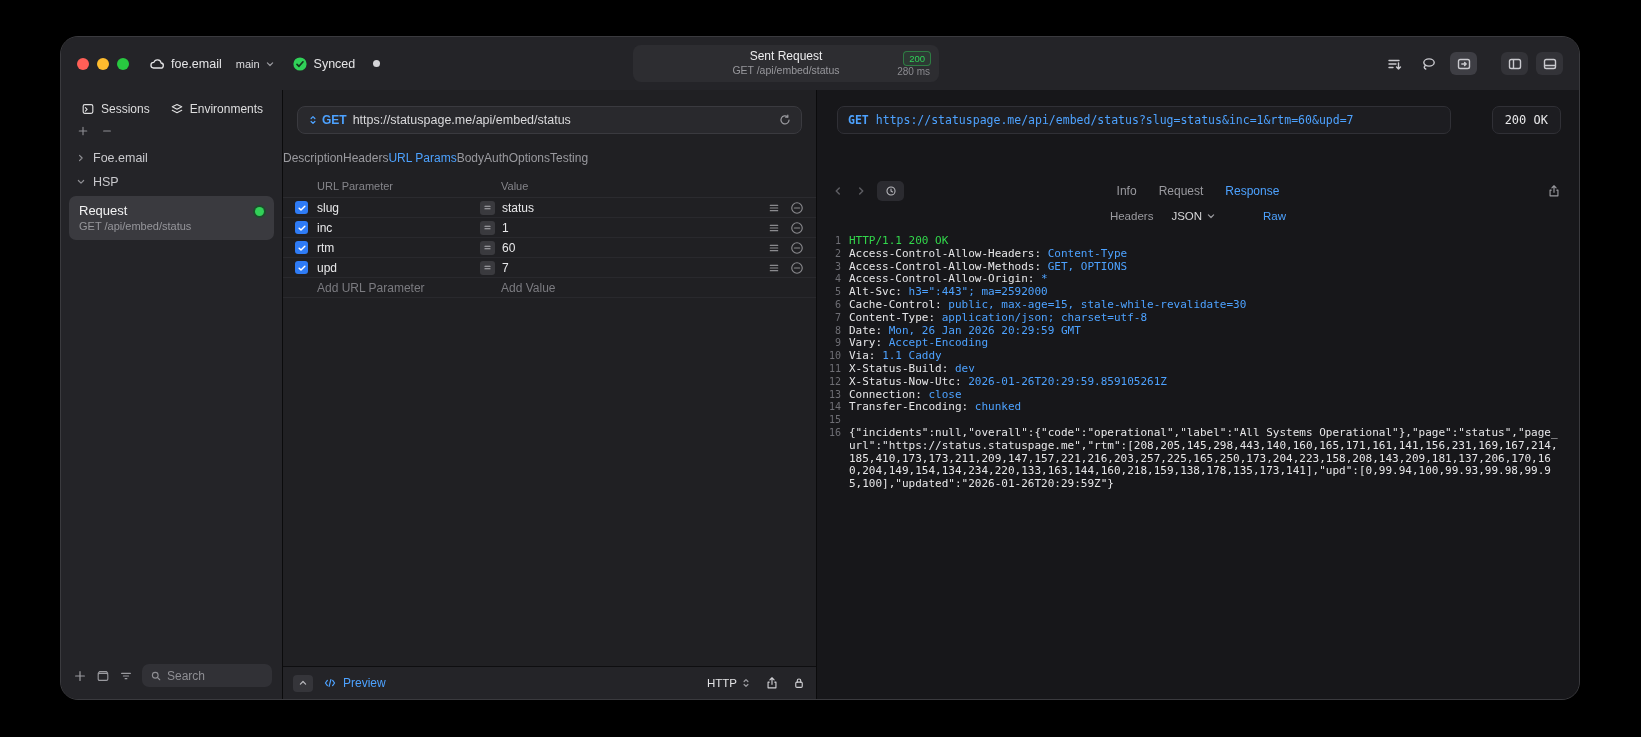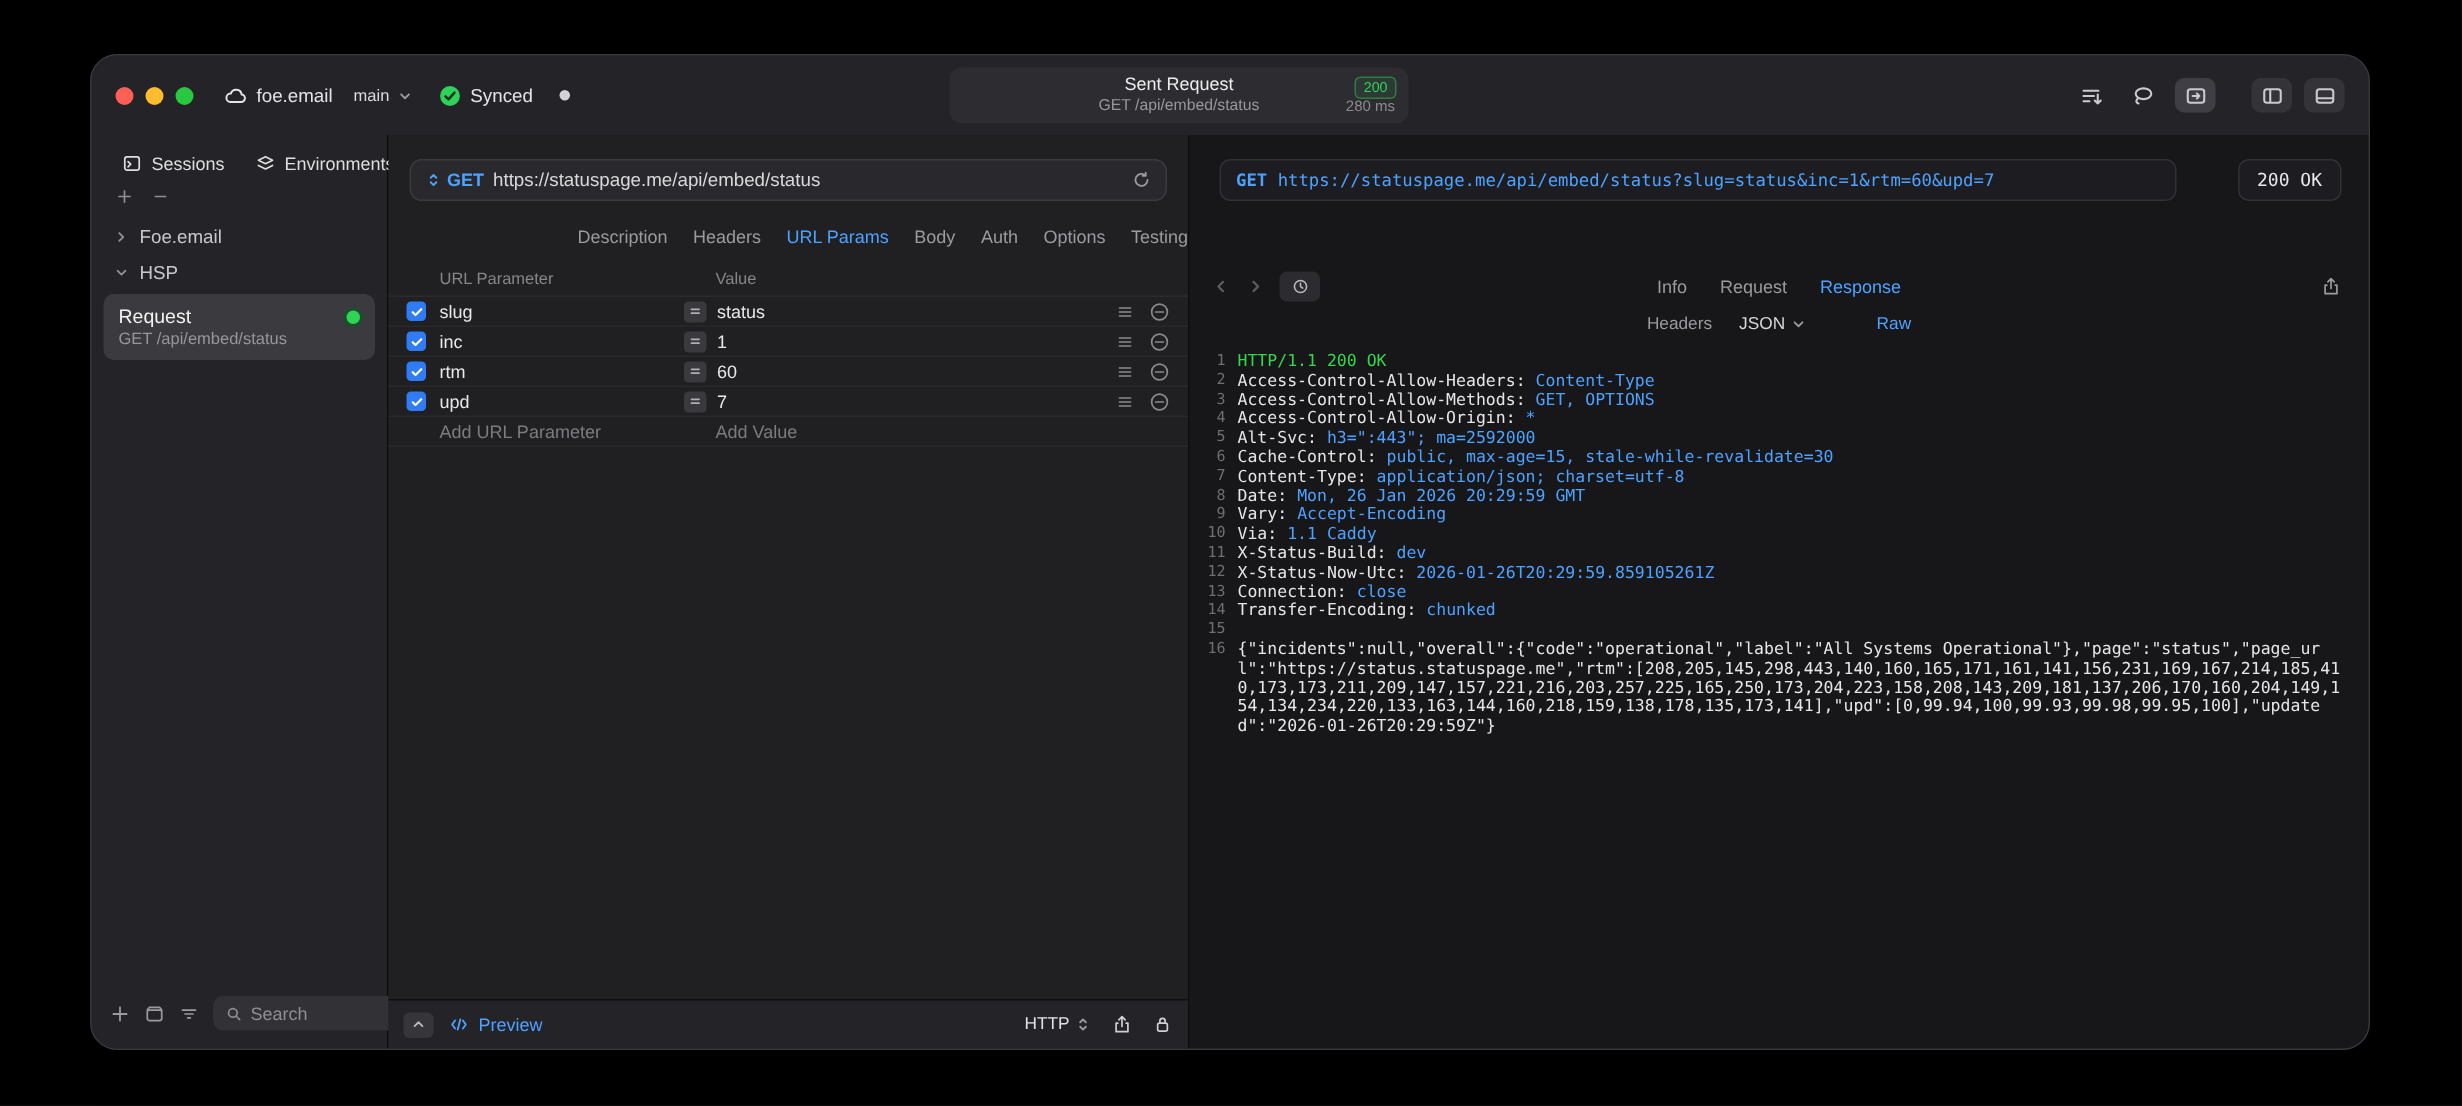--- a/index.html
+++ b/index.html
@@ -39,21 +39,21 @@
   .tb-right { margin-left:auto; display:flex; align-items:center; gap:8px; color:#c9c9ce; }
   .tb-btn { width:27px; height:23px; display:flex; align-items:center; justify-content:center; border-radius:6px; }
   .tb-btn.sel { background:#3e3e44; }
   .tb-btn.boxed { background:#333338; }
   .tb-gap { width:8px; }
 
   
   .content { flex:1; display:flex; min-height:0; }
 
   
-  .sidebar { width:198px; flex:none; background:#242428; border-right:1px solid #0b0b0c; display:flex; flex-direction:column; }
+  .sidebar { width:222px; flex:none; background:#242428; border-right:1px solid #0b0b0c; display:flex; flex-direction:column; }
   .sb-tabs { display:flex; gap:20px; padding:12px 0 6px 20px; font-size:12px; color:#dededf; align-items:center; }
   .sb-tab { display:flex; gap:6px; align-items:center; }
   .sb-addrow { display:flex; gap:12px; padding:2px 0 4px 16px; color:#8e8e93; align-items:center; height:20px; }
   .tree { padding:4px 8px 0; font-size:12.5px; color:#d2d2d5; }
   .tree-item { display:flex; align-items:center; gap:6px; padding:5px 6px; color:#c9c9cd; }
   .req-card { position:relative; background:#3a3a3f; border-radius:7px; padding:7px 10px 8px; margin:2px 0; }
   .rc-title { font-size:13px; color:#f2f2f3; }
   .rc-sub { font-size:11px; color:#96969b; margin-top:2px; }
   .status-dot { position:absolute; right:10px; top:11px; width:9px; height:9px; border-radius:50%; background:#32d158; box-shadow:0 0 0 2px rgba(22,82,40,.85); }
   .sb-bottom { margin-top:auto; display:flex; align-items:center; gap:9px; padding:8px 10px 12px 12px; color:#9a9a9f; }
@@ -61,21 +61,21 @@
   .search input { background:transparent; border:none; outline:none; color:#e8e8ea; font-size:12px; width:96px; font-family:inherit; }
   .search input::placeholder { color:#8e8e93; }
 
   
   .builder { width:534px; flex:none; background:#202023; border-right:1px solid #0b0b0c; display:flex; flex-direction:column; }
   .url-row { padding:16px 14px 8px; }
   .url-bar { display:flex; align-items:center; height:28px; background:#29292d; border:1px solid #3a3a3f; border-radius:8px; padding:0 9px; gap:6px; }
   .method { display:flex; align-items:center; gap:3px; color:#4da2ff; font-weight:700; font-size:12px; }
   .url-text { font-size:12.5px; color:#d9d9db; flex:1; white-space:nowrap; overflow:hidden; }
   .refresh { color:#9a9a9f; }
-  .b-tabs { display:flex; justify-content:flex-end; gap:17px; font-size:12px; color:#9a9a9f; padding:9px 0; }
+  .b-tabs { display:flex; justify-content:flex-start; font-size:12px; color:#9a9a9f; padding:9px 0; }
   .b-tab.active { color:#4da2ff; }
 
   .phead { display:flex; height:24px; align-items:center; border-bottom:1px solid #2b2b2f; color:#85858a; font-size:11px; padding-left:34px; }
   .ph-name { width:184px; }
   .prow { display:flex; align-items:center; height:20px; border-bottom:1px solid #29292d; padding:0 12px; font-size:12px; }
   .cb { width:13px; height:13px; border-radius:3px; background:#2f7cf6; display:flex; align-items:center; justify-content:center; margin-right:9px; flex:none; }
   .p-name { width:163px; color:#e8e8ea; }
   .eqbox { width:15px; height:14px; border-radius:3px; background:#3a3a3e; color:#aeaeb3; display:flex; align-items:center; justify-content:center; margin-right:7px; flex:none; }
   .p-value { flex:1; color:#e8e8ea; }
   .rowicons { display:flex; gap:10px; color:#8a8a8e; align-items:center; }

